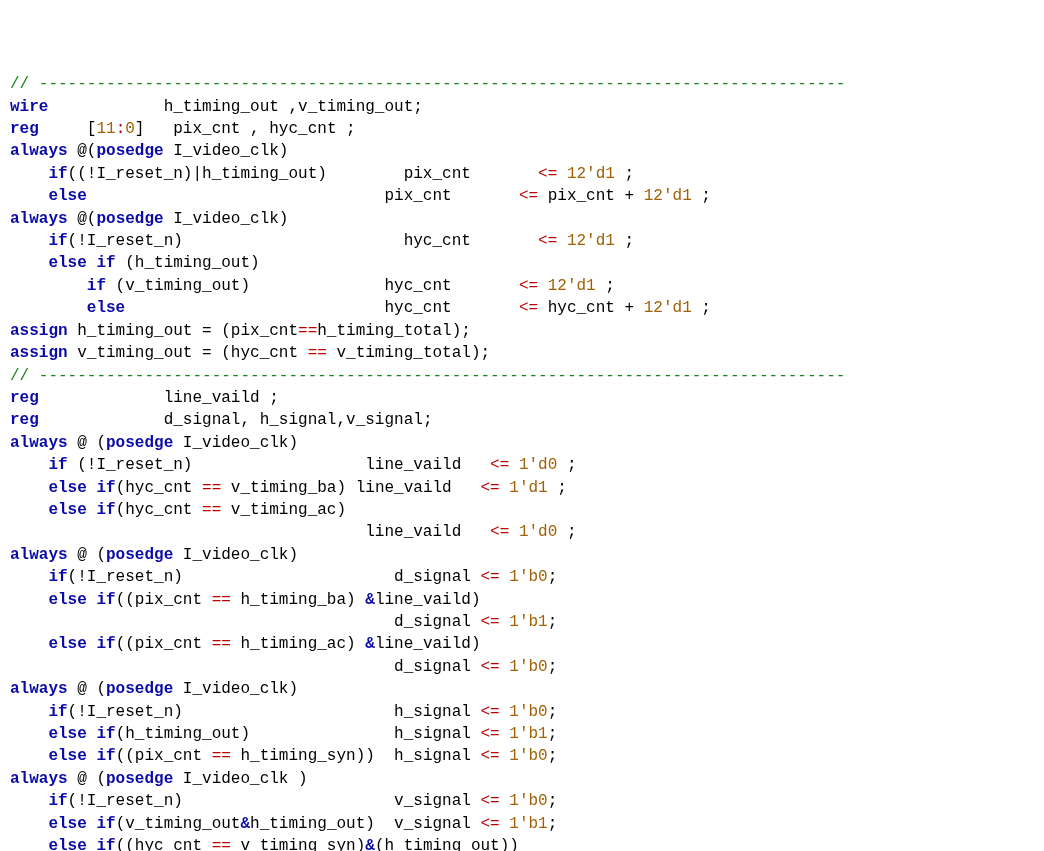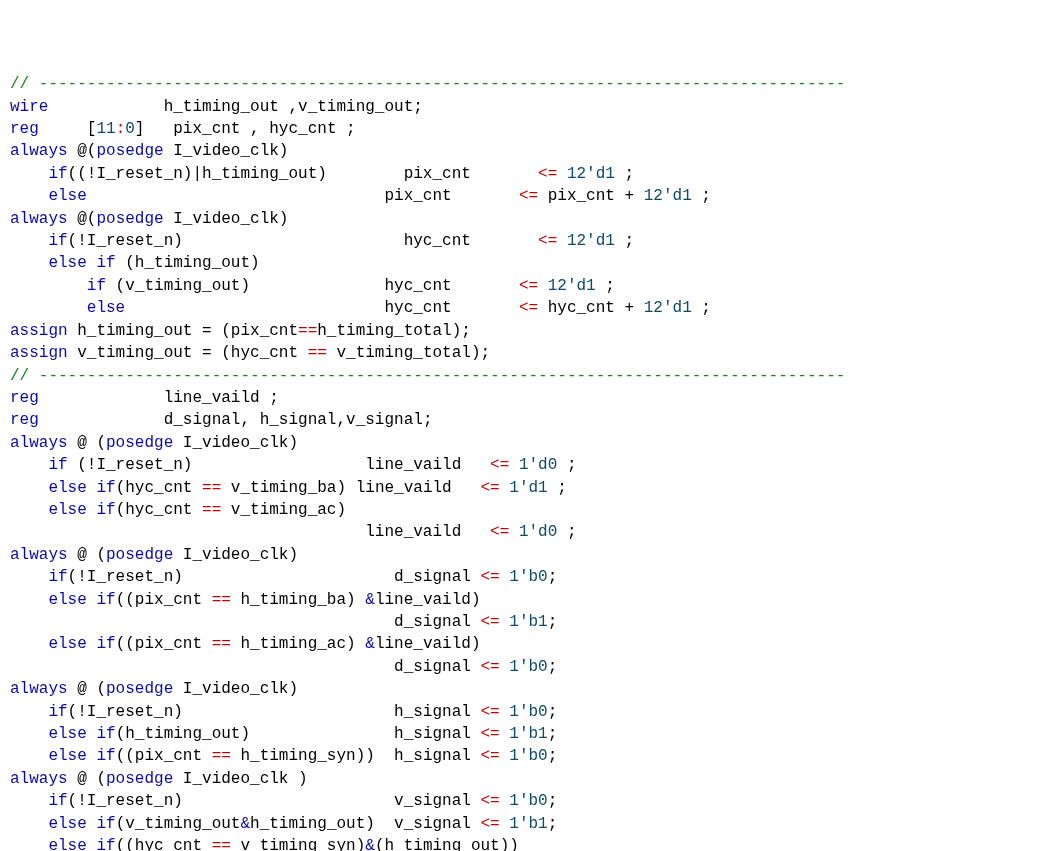--- a/index.html
+++ b/index.html
@@ -1,19 +1,19 @@
 <!DOCTYPE html>
 <html><head>
 <meta charset="utf-8">
 <style>
   html,body{margin:0;padding:0;background:#fff}
   body{font-family:Consolas,"Courier New",monospace;font-size:16px;line-height:22.4px;color:#000;padding:6px 10px;width:1044px;box-sizing:border-box;white-space:pre}
   .c{color:#188618}  
-  .k{color:#0a0aa8;font-weight:normal} 
-  .o{color:#0c4a6e}  
+  .k{color:#0a0aa8;font-weight:bold} 
+  .o{color:#a16207}  
   .r{color:#c00000}
   .container{position:relative}
 </style>
 </head>
 <body>
 <div class="container">
 
 <div id="code"><div><span class="c">// ------------------------------------------------------------------------------------</span></div><div><span class="k">wire</span><span>            h_timing_out ,v_timing_out;</span></div><div><span class="k">reg</span><span>     [</span><span class="o">11</span><span class="r">:</span><span class="o">0</span><span>]   pix_cnt , hyc_cnt ;</span></div><div><span class="k">always</span><span> @(</span><span class="k">posedge</span><span> I_video_clk)</span></div><div><span>    </span><span class="k">if</span><span>((!I_reset_n)|h_timing_out)        pix_cnt       </span><span class="r">&lt;=</span><span> </span><span class="o">12'd1</span><span> ;</span></div><div><span>    </span><span class="k">else</span><span>                               pix_cnt       </span><span class="r">&lt;=</span><span> pix_cnt + </span><span class="o">12'd1</span><span> ;</span></div><div><span class="k">always</span><span> @(</span><span class="k">posedge</span><span> I_video_clk)</span></div><div><span>    </span><span class="k">if</span><span>(!I_reset_n)                       hyc_cnt       </span><span class="r">&lt;=</span><span> </span><span class="o">12'd1</span><span> ;</span></div><div><span>    </span><span class="k">else if</span><span> (h_timing_out)</span></div><div><span>        </span><span class="k">if</span><span> (v_timing_out)              hyc_cnt       </span><span class="r">&lt;=</span><span> </span><span class="o">12'd1</span><span> ;</span></div><div><span>        </span><span class="k">else</span><span>                           hyc_cnt       </span><span class="r">&lt;=</span><span> hyc_cnt + </span><span class="o">12'd1</span><span> ;</span></div><div><span class="k">assign</span><span> h_timing_out = (pix_cnt</span><span class="r">==</span><span>h_timing_total);</span></div><div><span class="k">assign</span><span> v_timing_out = (hyc_cnt </span><span class="r">==</span><span> v_timing_total);</span></div><div><span class="c">// ------------------------------------------------------------------------------------</span></div><div><span class="k">reg</span><span>             line_vaild ;</span></div><div><span class="k">reg</span><span>             d_signal, h_signal,v_signal;</span></div><div><span class="k">always</span><span> @ (</span><span class="k">posedge</span><span> I_video_clk)</span></div><div><span>    </span><span class="k">if</span><span> (!I_reset_n)                  line_vaild   </span><span class="r">&lt;=</span><span> </span><span class="o">1'd0</span><span> ;</span></div><div><span>    </span><span class="k">else if</span><span>(hyc_cnt </span><span class="r">==</span><span> v_timing_ba) line_vaild   </span><span class="r">&lt;=</span><span> </span><span class="o">1'd1</span><span> ;</span></div><div><span>    </span><span class="k">else if</span><span>(hyc_cnt </span><span class="r">==</span><span> v_timing_ac)</span></div><div><span>                                     line_vaild   </span><span class="r">&lt;=</span><span> </span><span class="o">1'd0</span><span> ;</span></div><div><span class="k">always</span><span> @ (</span><span class="k">posedge</span><span> I_video_clk)</span></div><div><span>    </span><span class="k">if</span><span>(!I_reset_n)                      d_signal </span><span class="r">&lt;=</span><span> </span><span class="o">1'b0</span><span>;</span></div><div><span>    </span><span class="k">else if</span><span>((pix_cnt </span><span class="r">==</span><span> h_timing_ba) </span><span class="k">&amp;</span><span>line_vaild)</span></div><div><span>                                        d_signal </span><span class="r">&lt;=</span><span> </span><span class="o">1'b1</span><span>;</span></div><div><span>    </span><span class="k">else if</span><span>((pix_cnt </span><span class="r">==</span><span> h_timing_ac) </span><span class="k">&amp;</span><span>line_vaild)</span></div><div><span>                                        d_signal </span><span class="r">&lt;=</span><span> </span><span class="o">1'b0</span><span>;</span></div><div><span class="k">always</span><span> @ (</span><span class="k">posedge</span><span> I_video_clk)</span></div><div><span>    </span><span class="k">if</span><span>(!I_reset_n)                      h_signal </span><span class="r">&lt;=</span><span> </span><span class="o">1'b0</span><span>;</span></div><div><span>    </span><span class="k">else if</span><span>(h_timing_out)               h_signal </span><span class="r">&lt;=</span><span> </span><span class="o">1'b1</span><span>;</span></div><div><span>    </span><span class="k">else if</span><span>((pix_cnt </span><span class="r">==</span><span> h_timing_syn))  h_signal </span><span class="r">&lt;=</span><span> </span><span class="o">1'b0</span><span>;</span></div><div><span class="k">always</span><span> @ (</span><span class="k">posedge</span><span> I_video_clk )</span></div><div><span>    </span><span class="k">if</span><span>(!I_reset_n)                      v_signal </span><span class="r">&lt;=</span><span> </span><span class="o">1'b0</span><span>;</span></div><div><span>    </span><span class="k">else if</span><span>(v_timing_out</span><span class="k">&amp;</span><span>h_timing_out)  v_signal </span><span class="r">&lt;=</span><span> </span><span class="o">1'b1</span><span>;</span></div><div><span>    </span><span class="k">else if</span><span>((hyc_cnt </span><span class="r">==</span><span> v_timing_syn)</span><span class="k">&amp;</span><span>(h_timing_out))</span></div></div>
 
 </div>

